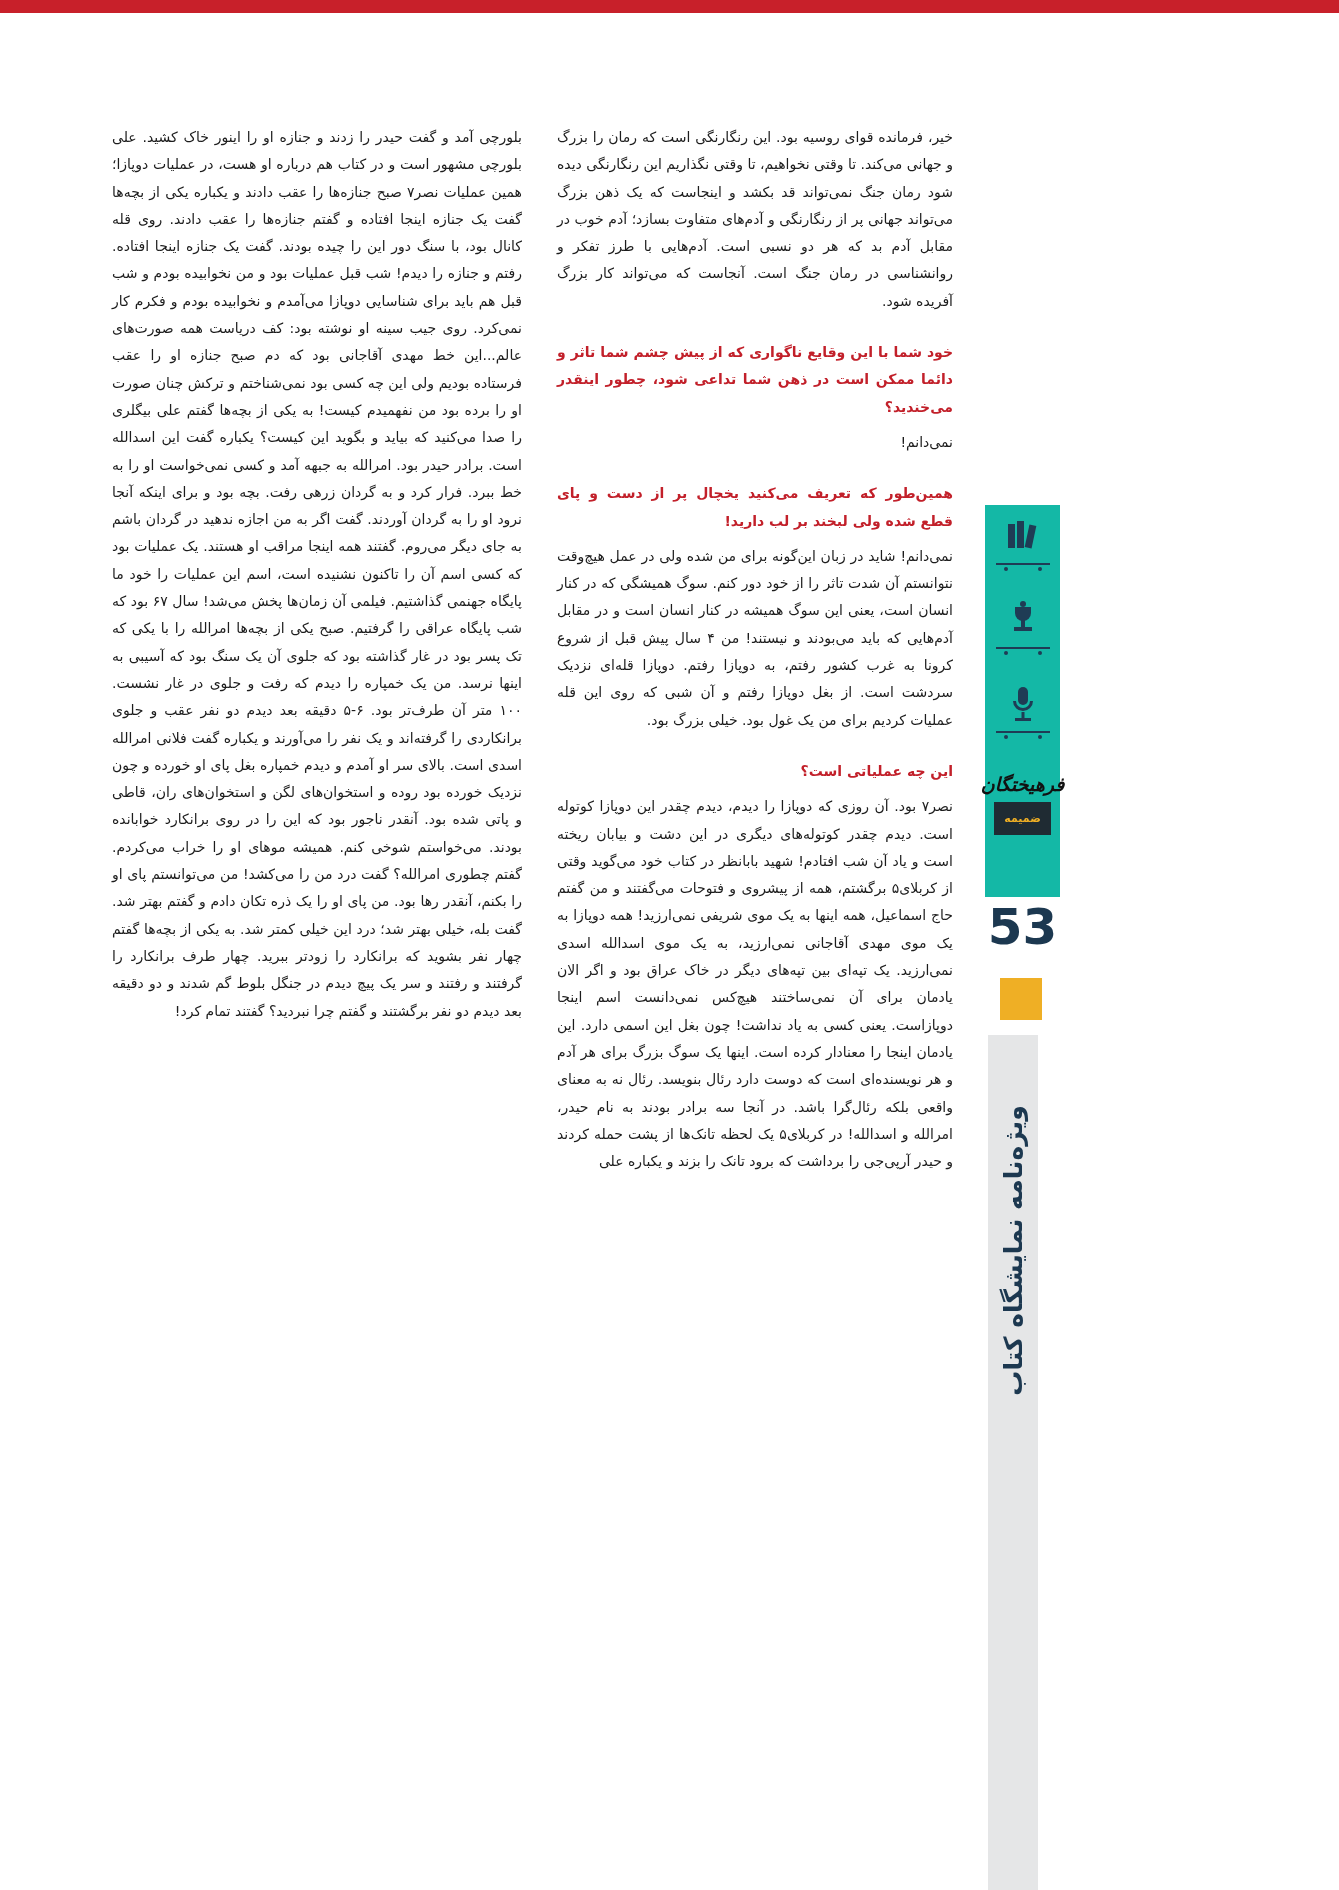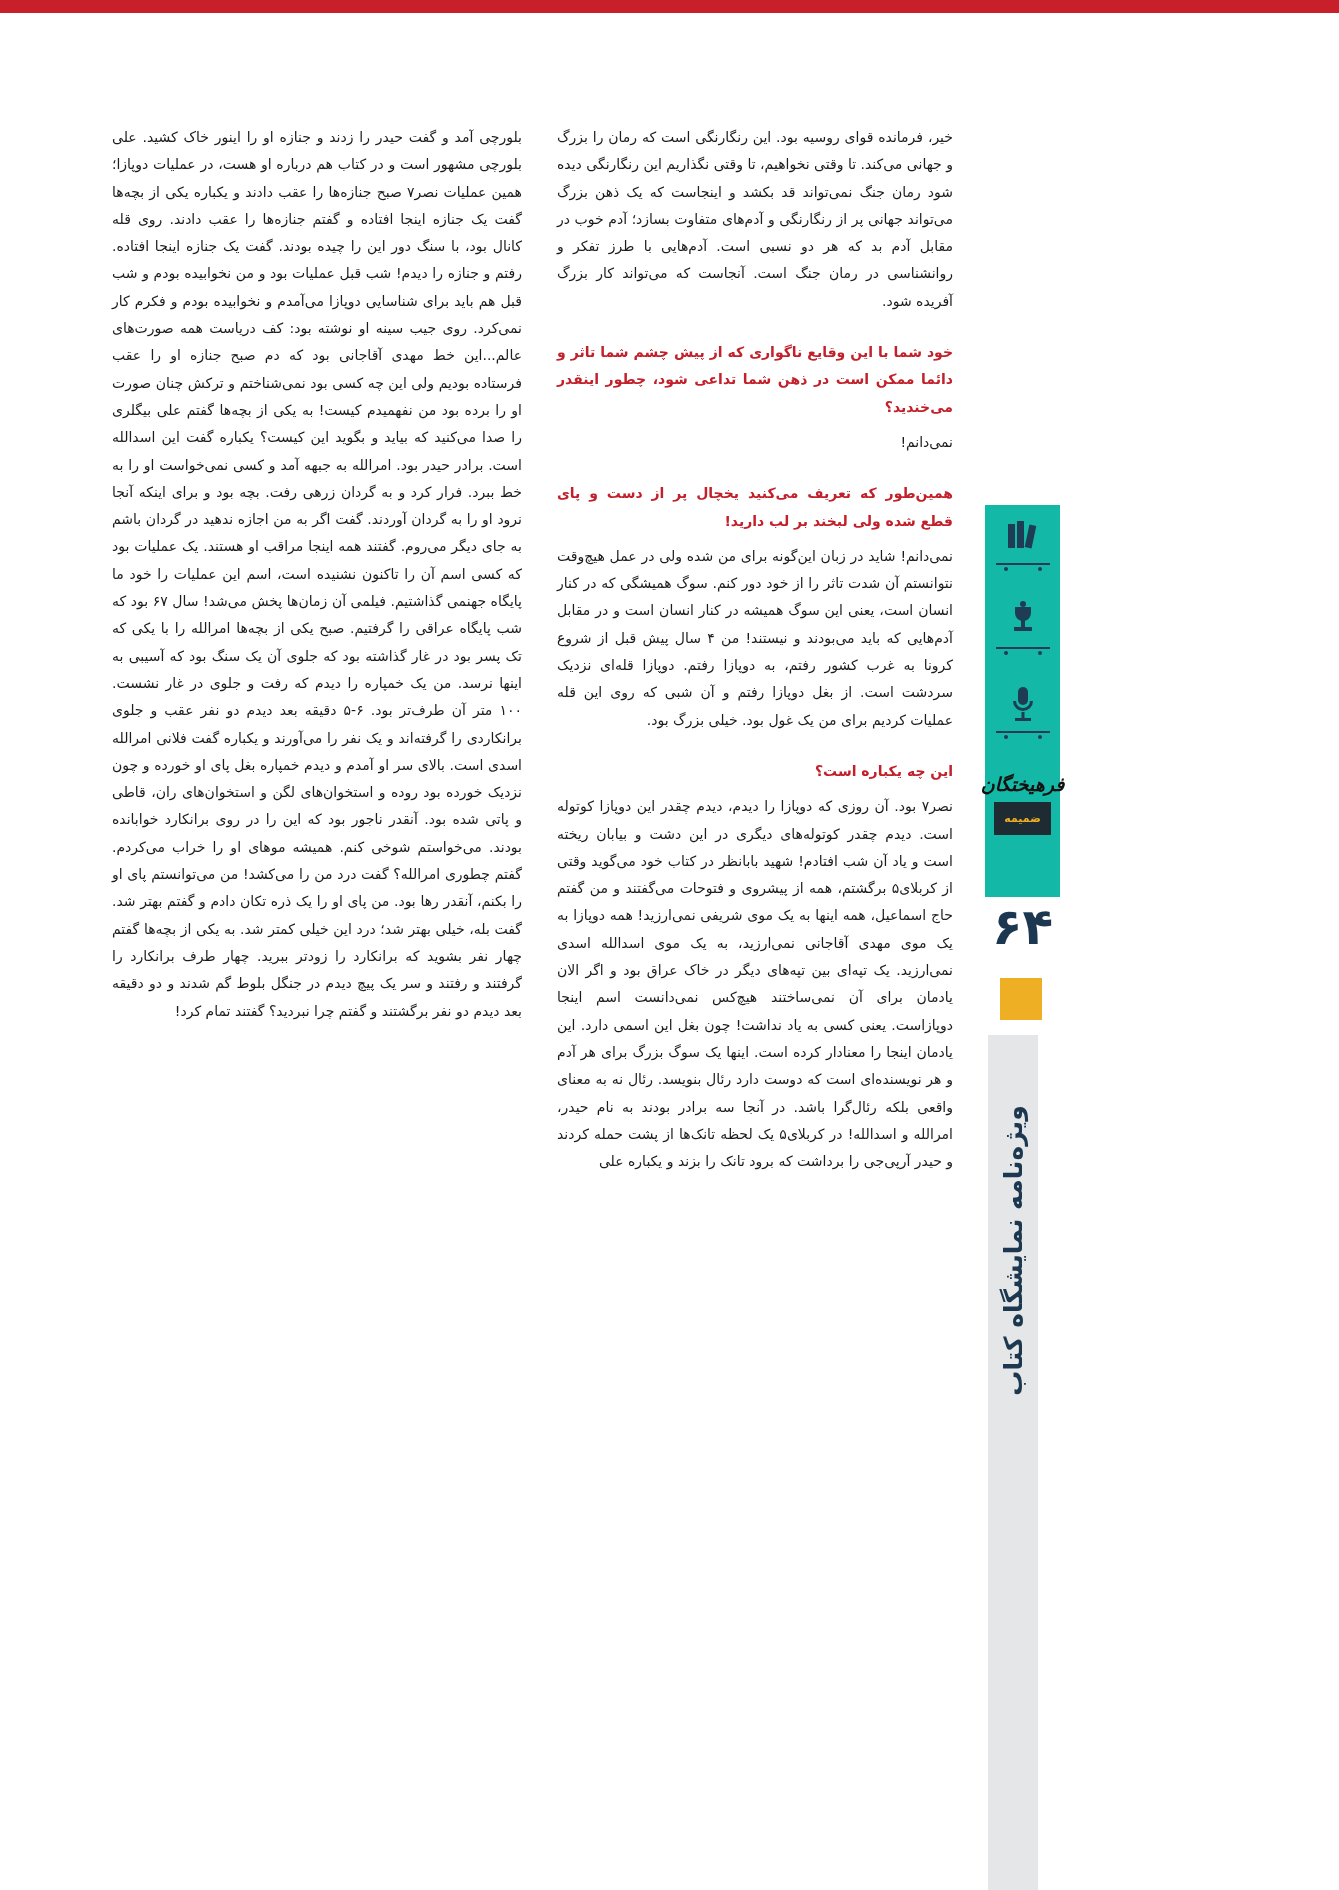--- a/index.html
+++ b/index.html
@@ -45,21 +45,21 @@
 <div class="page">
 
   <div class="topbar"></div>
 
   <section class="col col-right">
     <p class="a">خیر، فرمانده قوای روسیه بود. این رنگارنگی است که رمان را بزرگ و جهانی می‌کند. تا وقتی نخواهیم، تا وقتی نگذاریم این رنگارنگی دیده شود رمان جنگ نمی‌تواند قد بکشد و اینجاست که یک ذهن بزرگ می‌تواند جهانی پر از رنگارنگی و آدم‌های متفاوت بسازد؛ آدم خوب در مقابل آدم بد که هر دو نسبی است. آدم‌هایی با طرز تفکر و روانشناسی در رمان جنگ است. آنجاست که می‌تواند کار بزرگ آفریده شود.</p>
     <p class="q">خود شما با این وقایع ناگواری که از پیش چشم شما تاثر و دائما ممکن است در ذهن شما تداعی شود، چطور اینقدر می‌خندید؟</p>
     <p class="a">نمی‌دانم!</p>
     <p class="q">همین‌طور که تعریف می‌کنید یخچال پر از دست و پای قطع شده ولی لبخند بر لب دارید!</p>
     <p class="a">نمی‌دانم! شاید در زبان این‌گونه برای من شده ولی در عمل هیچ‌وقت نتوانستم آن شدت تاثر را از خود دور کنم. سوگ همیشگی که در کنار انسان است، یعنی این سوگ همیشه در کنار انسان است و در مقابل آدم‌هایی که باید می‌بودند و نیستند! من ۴ سال پیش قبل از شروع کرونا به غرب کشور رفتم، به دوپازا رفتم. دوپازا قله‌ای نزدیک سردشت است. از بغل دوپازا رفتم و آن شبی که روی این قله عملیات کردیم برای من یک غول بود. خیلی بزرگ بود.</p>
-    <p class="q">این چه یکباره است؟</p>
+    <p class="q">این چه عملیاتی است؟</p>
     <p class="a">نصر۷ بود. آن روزی که دوپازا را دیدم، دیدم چقدر این دوپازا کوتوله است. دیدم چقدر کوتوله‌های دیگری در این دشت و بیابان ریخته است و یاد آن شب افتادم! شهید بابانظر در کتاب خود می‌گوید وقتی از کربلای۵ برگشتم، همه از پیشروی و فتوحات می‌گفتند و من گفتم حاج اسماعیل، همه اینها به یک موی شریفی نمی‌ارزید! همه دوپازا به یک موی مهدی آقاجانی نمی‌ارزید، به یک موی اسدالله اسدی نمی‌ارزید. یک تپه‌ای بین تپه‌های دیگر در خاک عراق بود و اگر الان یادمان برای آن نمی‌ساختند هیچ‌کس نمی‌دانست اسم اینجا دوپازاست. یعنی کسی به یاد نداشت! چون بغل این اسمی دارد. این یادمان اینجا را معنادار کرده است. اینها یک سوگ بزرگ برای هر آدم و هر نویسنده‌ای است که دوست دارد رئال بنویسد. رئال نه به معنای واقعی بلکه رئال‌گرا باشد. در آنجا سه برادر بودند به نام حیدر، امرالله و اسدالله! در کربلای۵ یک لحظه تانک‌ها از پشت حمله کردند و حیدر آرپی‌جی را برداشت که برود تانک را بزند و یکباره علی</p>
   </section>
 
   <section class="col col-left">
     <p class="a">بلورچی آمد و گفت حیدر را زدند و جنازه او را اینور خاک کشید. علی بلورچی مشهور است و در کتاب هم درباره او هست، در عملیات دوپازا؛ همین عملیات نصر۷ صبح جنازه‌ها را عقب دادند و یکباره یکی از بچه‌ها گفت یک جنازه اینجا افتاده و گفتم جنازه‌ها را عقب دادند. روی قله کانال بود، با سنگ دور این را چیده بودند. گفت یک جنازه اینجا افتاده. رفتم و جنازه را دیدم! شب قبل عملیات بود و من نخوابیده بودم و شب قبل هم باید برای شناسایی دوپازا می‌آمدم و نخوابیده بودم و فکرم کار نمی‌کرد. روی جیب سینه او نوشته بود: کف دریاست همه صورت‌های عالم...این خط مهدی آقاجانی بود که دم صبح جنازه او را عقب فرستاده بودیم ولی این چه کسی بود نمی‌شناختم و ترکش چنان صورت او را برده بود من نفهمیدم کیست! به یکی از بچه‌ها گفتم علی بیگلری را صدا می‌کنید که بیاید و بگوید این کیست؟ یکباره گفت این اسدالله است. برادر حیدر بود. امرالله به جبهه آمد و کسی نمی‌خواست او را به خط ببرد. فرار کرد و به گردان زرهی رفت. بچه بود و برای اینکه آنجا نرود او را به گردان آوردند. گفت اگر به من اجازه ندهید در گردان باشم به جای دیگر می‌روم. گفتند همه اینجا مراقب او هستند. یک عملیات بود که کسی اسم آن را تاکنون نشنیده است، اسم این عملیات را خود ما پایگاه جهنمی گذاشتیم. فیلمی آن زمان‌ها پخش می‌شد! سال ۶۷ بود که شب پایگاه عراقی را گرفتیم. صبح یکی از بچه‌ها امرالله را با یکی که تک پسر بود در غار گذاشته بود که جلوی آن یک سنگ بود که آسیبی به اینها نرسد. من یک خمپاره را دیدم که رفت و جلوی در غار نشست. ۱۰۰ متر آن طرف‌تر بود. ۶-۵ دقیقه بعد دیدم دو نفر عقب و جلوی برانکاردی را گرفته‌اند و یک نفر را می‌آورند و یکباره گفت فلانی امرالله اسدی است. بالای سر او آمدم و دیدم خمپاره بغل پای او خورده و چون نزدیک خورده بود روده و استخوان‌های لگن و استخوان‌های ران، قاطی و پاتی شده بود. آنقدر ناجور بود که این را در روی برانکارد خوابانده بودند. می‌خواستم شوخی کنم. همیشه موهای او را خراب می‌کردم. گفتم چطوری امرالله؟ گفت درد من را می‌کشد! من می‌توانستم پای او را بکنم، آنقدر رها بود. من پای او را یک ذره تکان دادم و گفتم بهتر شد. گفت بله، خیلی بهتر شد؛ درد این خیلی کمتر شد. به یکی از بچه‌ها گفتم چهار نفر بشوید که برانکارد را زودتر ببرید. چهار طرف برانکارد را گرفتند و رفتند و سر یک پیچ دیدم در جنگل بلوط گم شدند و دو دقیقه بعد دیدم دو نفر برگشتند و گفتم چرا نبردید؟ گفتند تمام کرد!</p>
   </section>
 
   <aside class="yellow-block">
     <div class="icon-cell">
       <svg width="44" height="44" viewBox="0 0 44 44" aria-hidden="true">
@@ -101,21 +101,21 @@
           <i class="l"></i>
           <i class="r"></i>
         </div>
     </div>
     <div class="logo-area">
       <div class="logo-text">فرهیختگان</div>
       <span class="logo-sub">ضمیمه</span>
     </div>
   </aside>
 
-  <div class="page-num">۶۴</div>
+  <div class="page-num">53</div>
 
   <div class="yellow-square"></div>
 
   <div class="vstrip"></div>
   <div class="vtext-wrap">
     <div class="vtext">ویژه‌نامه نمایشگاه کتاب</div>
   </div>
 
 </div>
 

